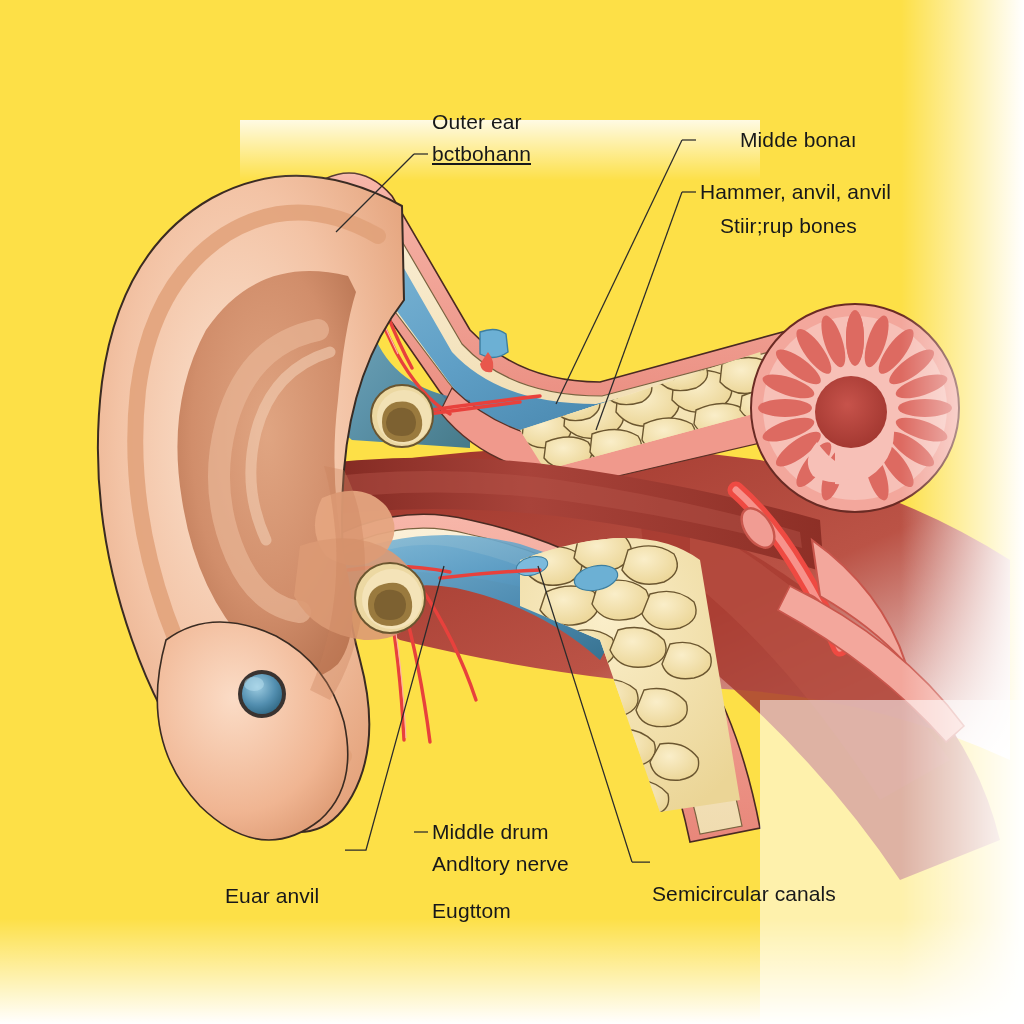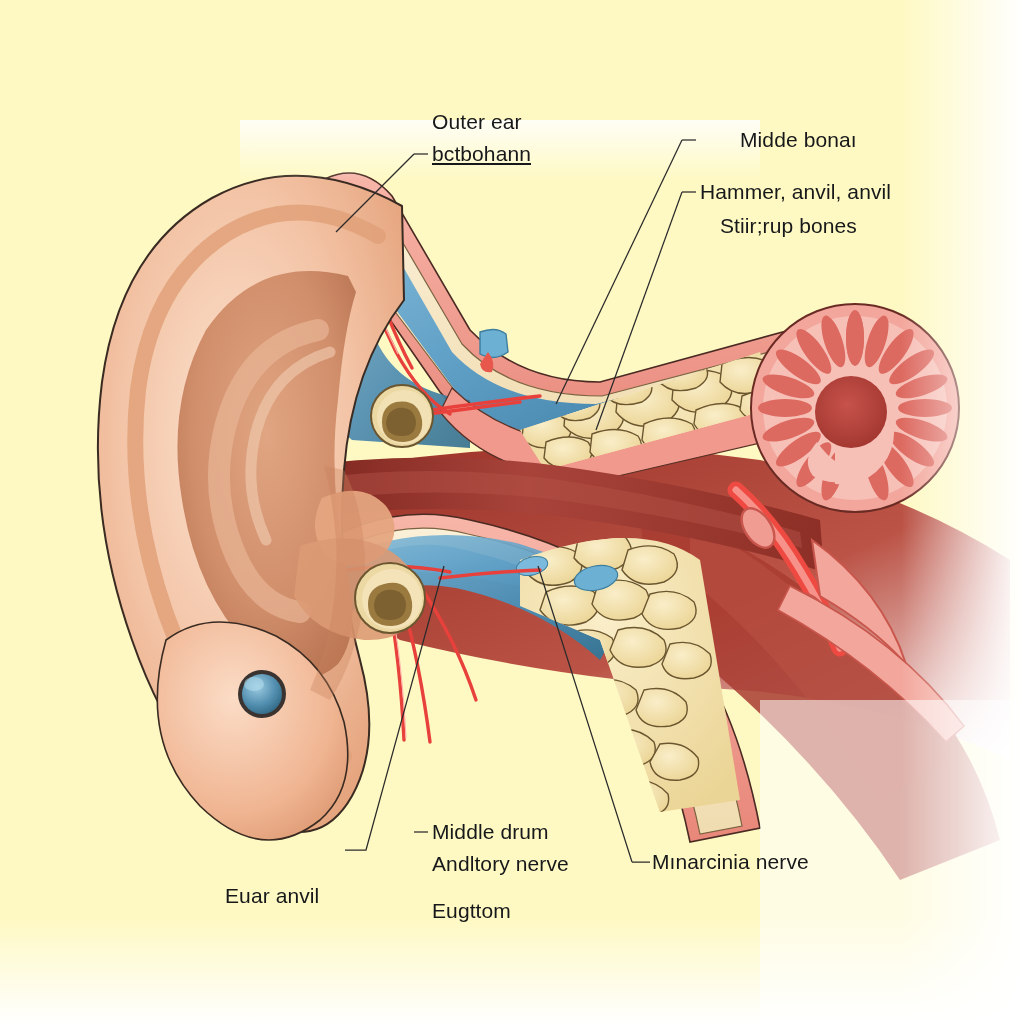--- a/index.html
+++ b/index.html
@@ -1,18 +1,18 @@
 <!DOCTYPE html>
 <html><head>
 <meta charset="utf-8">
 <style>
   html,body{margin:0;padding:0;background:#fff;}
   body{width:1024px;height:1024px;overflow:hidden;
        font-family:"Liberation Sans","DejaVu Sans",sans-serif;}
-  #stage{position:relative;width:1024px;height:1024px;background:#fef9c3;}
+  #stage{position:relative;width:1024px;height:1024px;background:#fde047;}
   #art{position:absolute;left:0;top:0;width:1024px;height:1024px;}
   .lbl{position:absolute;color:#17181a;font-size:21px;line-height:28px;
        white-space:nowrap;letter-spacing:.1px;}
   .lbl.sub{margin-top:0;}
 </style>
 </head>
 <body>
 
 <div id="stage">
 
@@ -294,15 +294,15 @@
 
   <div class="lbl" style="left:432px;top:108px;">Outer ear</div>
   <div class="lbl" style="left:432px;top:140px;text-decoration:underline;">bctbohann</div>
   <div class="lbl" style="left:740px;top:126px;">Midde bonaı</div>
   <div class="lbl" style="left:700px;top:178px;">Hammer, anvil, anvil</div>
   <div class="lbl sub" style="left:720px;top:212px;">Stiir;rup bones</div>
   <div class="lbl" style="left:432px;top:818px;">Middle drum</div>
   <div class="lbl sub" style="left:432px;top:850px;">Andltory nerve</div>
   <div class="lbl sub" style="left:432px;top:882px;margin-top:15px;">Eugttom</div>
   <div class="lbl" style="left:225px;top:882px;">Euar anvil</div>
-  <div class="lbl" style="left:652px;top:848px;">Mınarcinia nerve</div>
+  <div class="lbl sub" style="left:652px;top:880px;">Semicircular canals</div>
 
 </div>
 
 </body></html>

